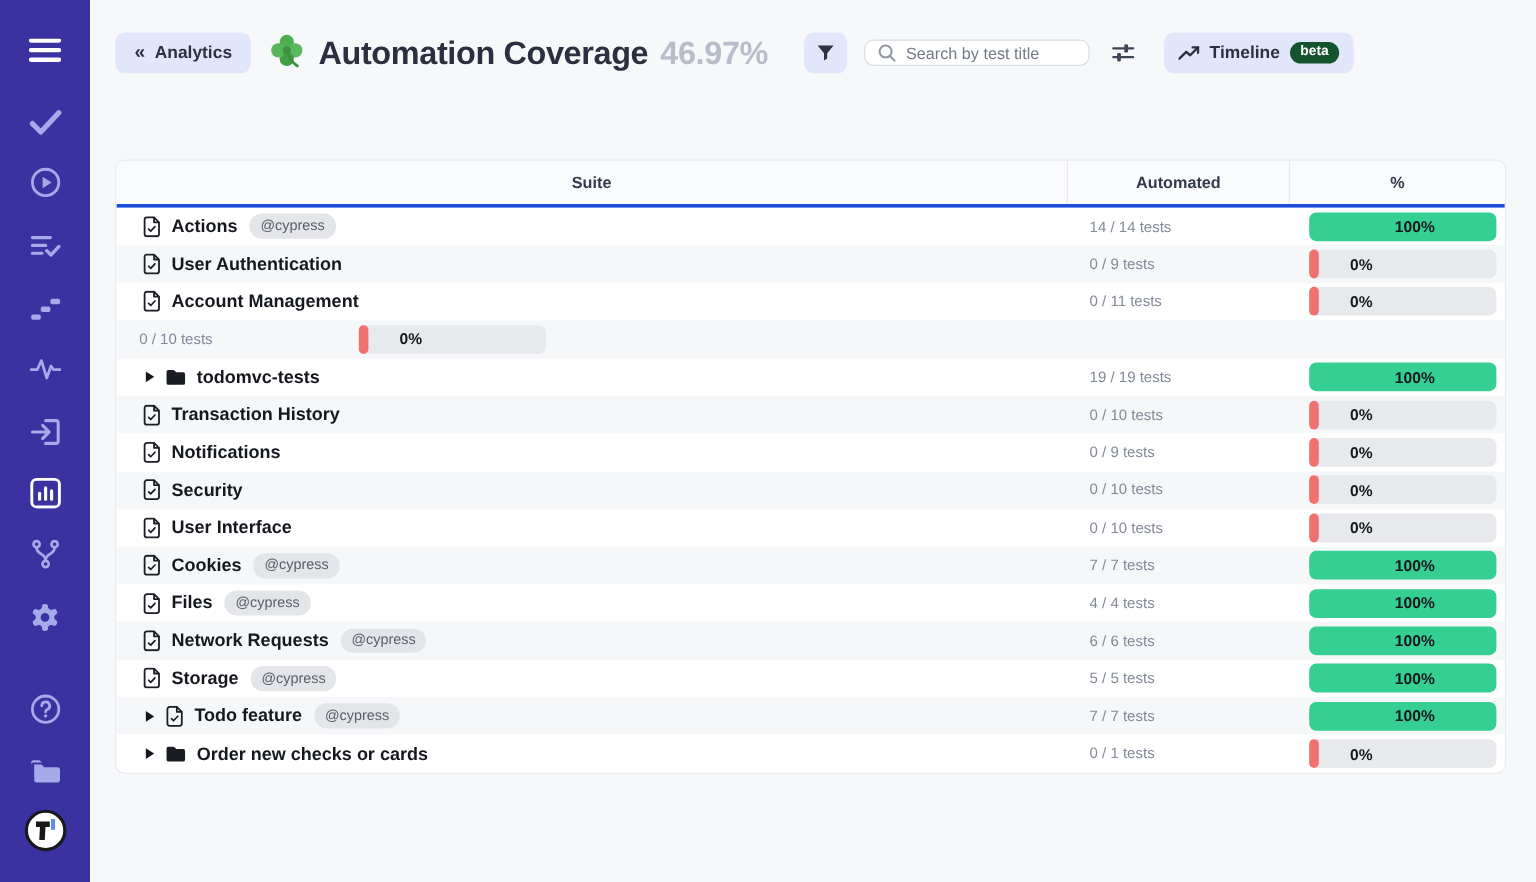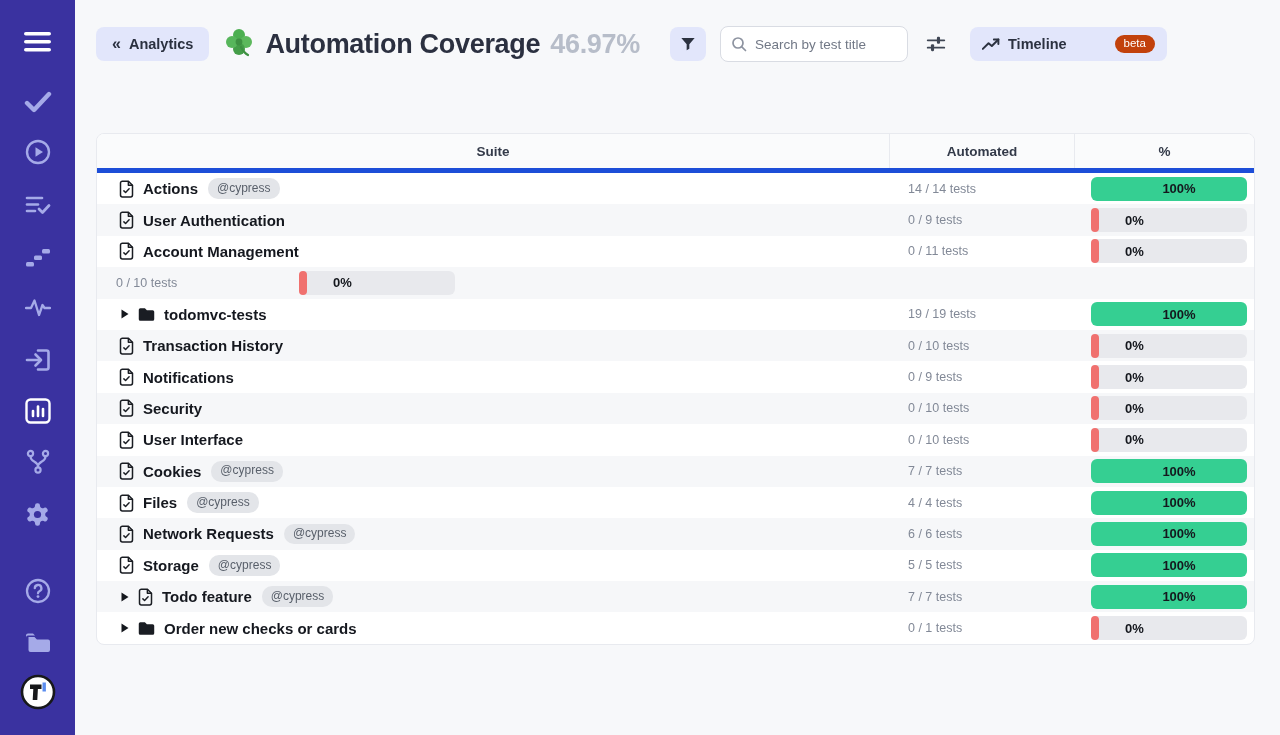--- a/index.html
+++ b/index.html
@@ -34,50 +34,50 @@
   }
   .back-chevrons { font-size:16px; font-weight:700; line-height:1; }
   .clover { margin-left:15px; }
   .page-title { margin-left:11px; font-size:27px; font-weight:700; color:#2b3040; letter-spacing:-0.3px; }
   .page-pct { margin-left:10px; font-size:27px; font-weight:700; color:#b7bdc9; letter-spacing:-0.3px; }
   .filter-btn {
     margin-left:30px; width:36px; height:34px; border:none; border-radius:8px;
     background:#e2e6fb; display:flex; align-items:center; justify-content:center; cursor:pointer;
   }
   .search-wrap {
-    margin-left:14px; width:188px; height:36px; background:#fff;
+    margin-left:14px; width:188px; height:22px; background:#fff;
     border:1px solid #d9dce3; border-radius:8px;
     display:flex; align-items:center; padding:0 10px;
   }
   .search-wrap input {
     border:none; outline:none; background:transparent; margin-left:8px; width:140px;
     font-family:"Liberation Sans",sans-serif; font-size:13.5px; color:#3c4250;
   }
   .search-wrap input::placeholder { color:#717886; }
   .sliders-btn { margin-left:17px; background:none; border:none; cursor:pointer; display:flex; align-items:center; }
   .timeline-btn {
     margin-left:23px; display:flex; align-items:center; gap:8px;
     background:#e2e6fb; border:none; border-radius:8px;
     height:34px; padding:0 12px; cursor:pointer;
     font-family:"Liberation Sans",sans-serif;
     font-size:14.5px; font-weight:700; color:#2b3140;
   }
   .beta-badge {
-    background:#c2410c; color:#fff; font-size:11.5px; font-weight:400;
-    border-radius:10px; padding:2.5px 9px; line-height:1.2;margin-left:40px;
+    background:#14532d; color:#fff; font-size:11.5px; font-weight:700;
+    border-radius:10px; padding:2.5px 9px; line-height:1.2;
   }
   
   .table-card {
     position:absolute; left:96px; top:133px; width:1159px;
     background:#fff; border:1px solid #e8eaef; border-radius:8px;
     overflow:hidden;
   }
   .t-head {
     display:flex; height:39px; background:#fafbfc;
-    border-bottom:5px solid #1d4ed8;
+    border-bottom:3px solid #1d4ed8;
     font-size:13.5px; font-weight:700; color:#333a49;
   }
   .t-head > div { display:flex; align-items:center; justify-content:center; }
   .h-suite { flex:1; }
   .h-auto  { width:185px; border-left:1px solid #e8eaef; }
   .h-pct   { width:180px; border-left:1px solid #e8eaef; }
   .t-row { display:flex; align-items:center; height:31.4px; cursor:pointer; }
   .t-row:nth-child(even) { background:#f6f7f9; }
   .r-suite { flex:1; display:flex; align-items:center; padding-left:22px; }
   .r-suite.has-caret { padding-left:24px; }

